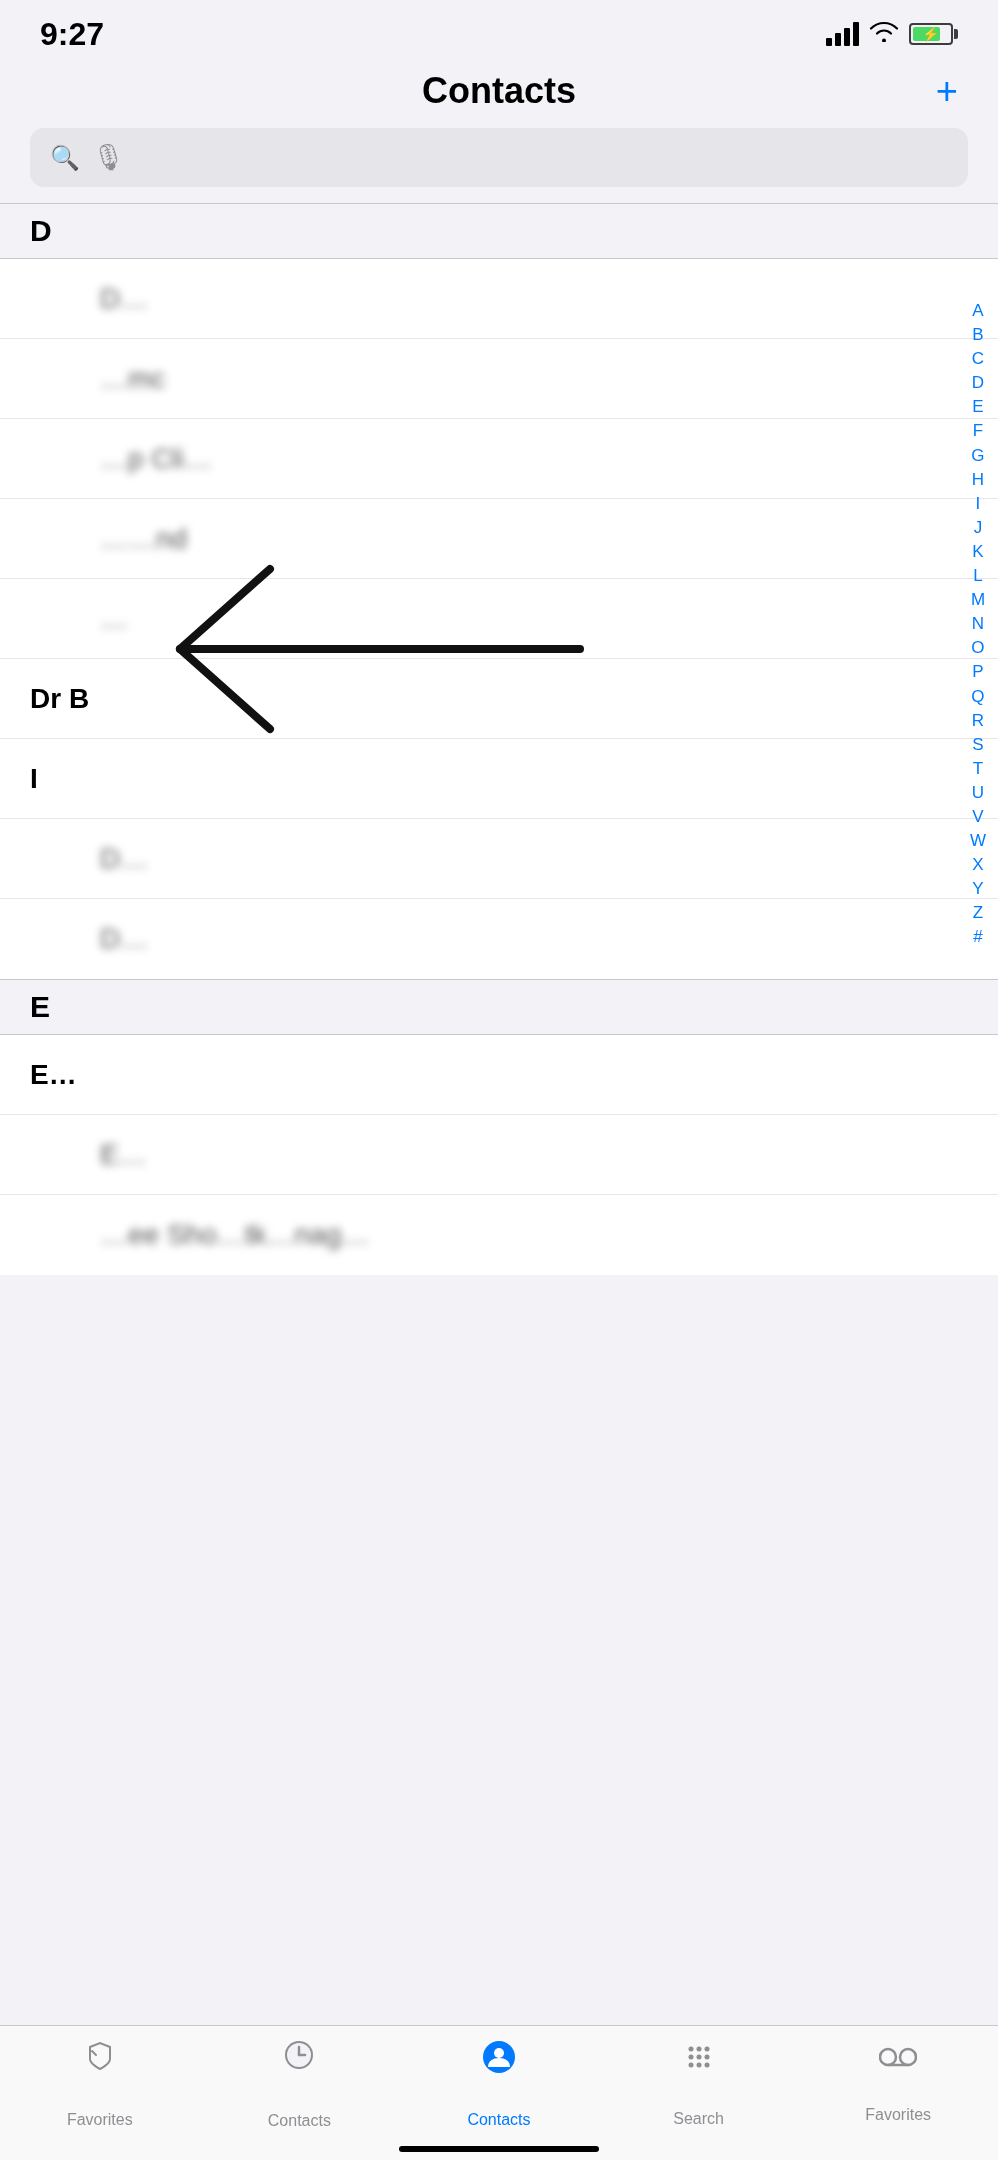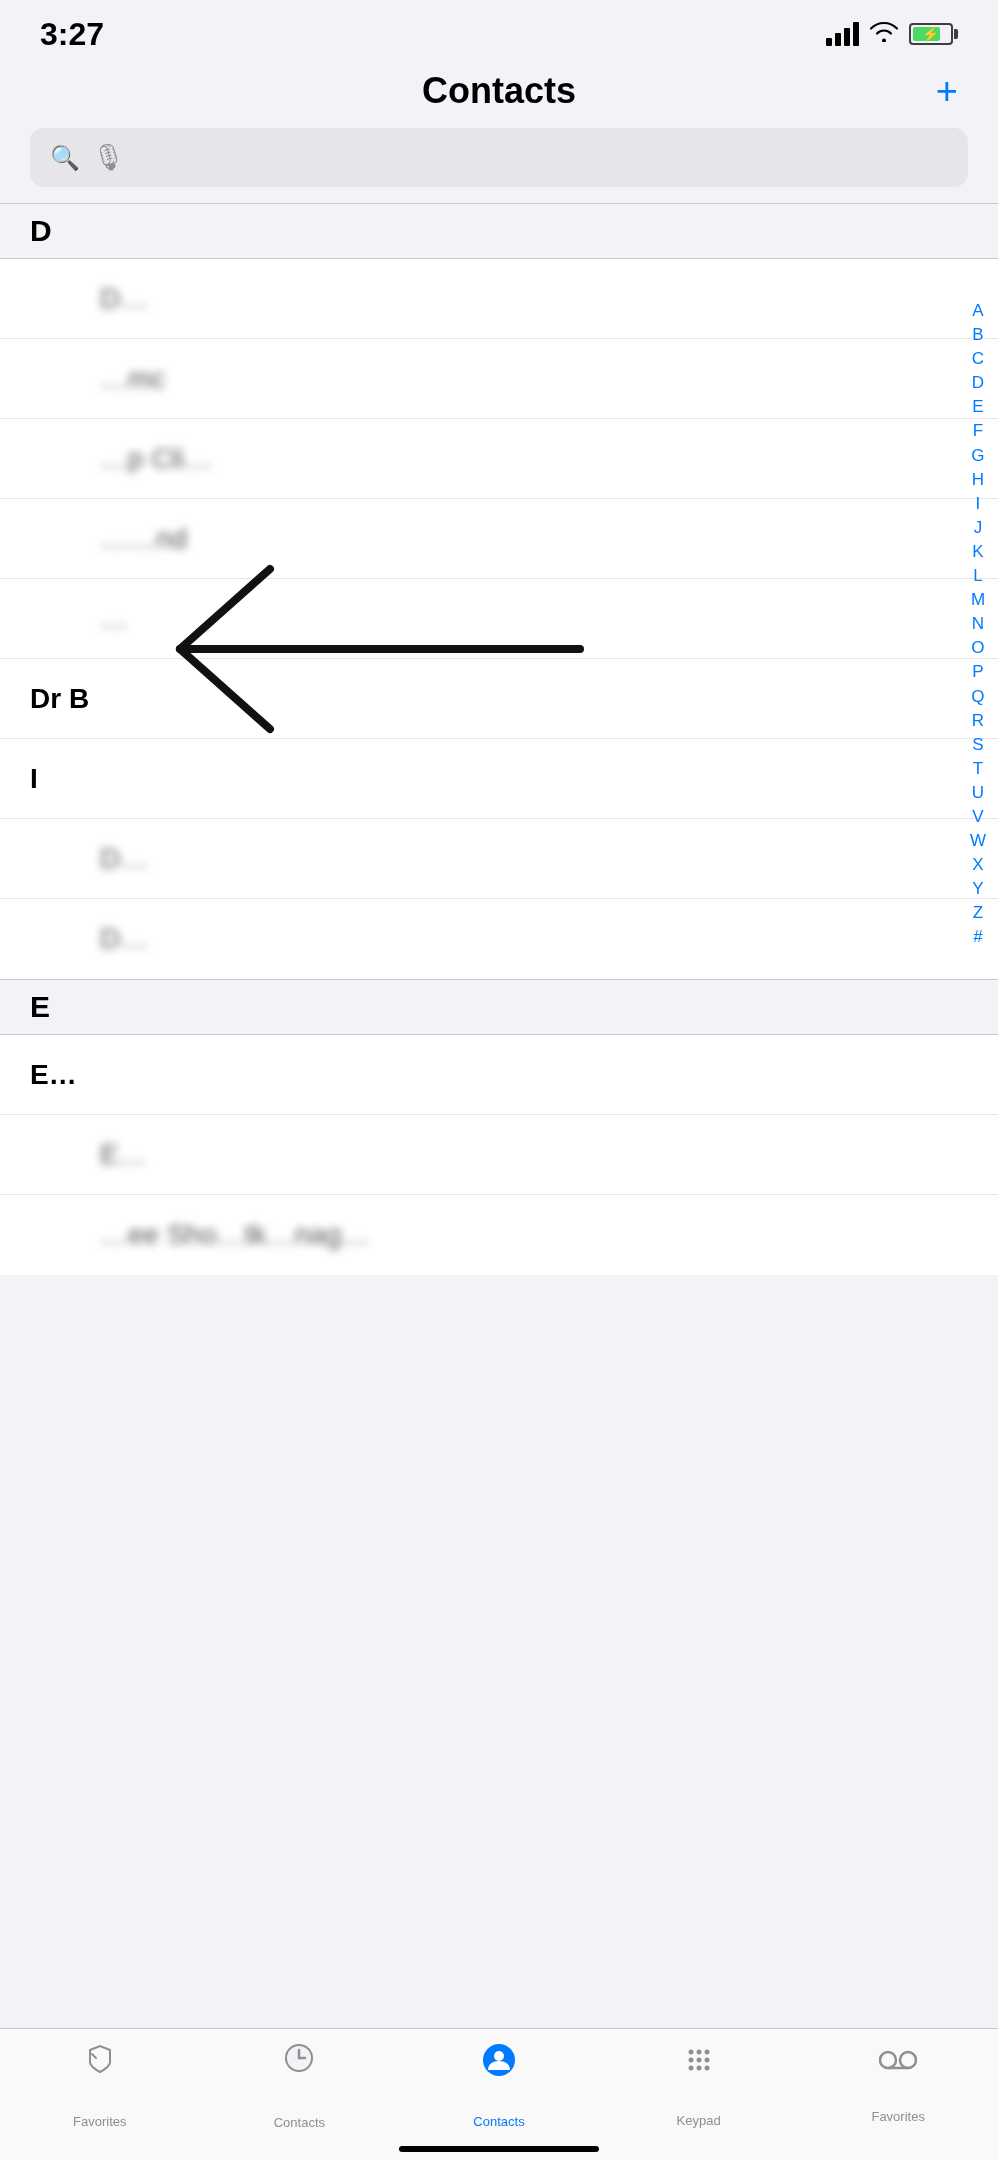--- a/index.html
+++ b/index.html
@@ -219,21 +219,21 @@
     }
     .tab-item {
       display: flex;
       flex-direction: column;
       align-items: center;
       gap: 4px;
       cursor: pointer;
       min-width: 120px;
     }
     .tab-label {
-      font-size: 13px;
+      font-size: 16px;
       color: #8e8e93;
       margin-top: 29px;
     }
     .tab-label.active {
       color: #007aff;
     }
 
     
     .home-indicator {
       position: fixed;
@@ -249,21 +249,21 @@
 
     
     .content-area {
       padding-bottom: 140px;
     }
   </style>
 </head>
 <body>
 
 <div class="status-bar">
-  <span class="status-time">3:27</span>
+  <span class="status-time">9:27</span>
   <div class="status-icons">
     <div class="signal-bars">
       <div class="signal-bar" style="height:8px;"></div>
       <div class="signal-bar" style="height:13px;"></div>
       <div class="signal-bar" style="height:18px;"></div>
       <div class="signal-bar" style="height:24px;"></div>
     </div>
     <span class="wifi-icon">
       <svg width="30" height="22" viewBox="0 0 30 22" fill="none">
         <path d="M15 18.5a2 2 0 1 1 0 4 2 2 0 0 1 0-4z" fill="#000"></path>
@@ -450,21 +450,21 @@
         <circle cx="16" cy="8" r="2.5" fill="#8e8e93"></circle>
         <circle cx="24" cy="8" r="2.5" fill="#8e8e93"></circle>
         <circle cx="8" cy="16" r="2.5" fill="#8e8e93"></circle>
         <circle cx="16" cy="16" r="2.5" fill="#8e8e93"></circle>
         <circle cx="24" cy="16" r="2.5" fill="#8e8e93"></circle>
         <circle cx="8" cy="24" r="2.5" fill="#8e8e93"></circle>
         <circle cx="16" cy="24" r="2.5" fill="#8e8e93"></circle>
         <circle cx="24" cy="24" r="2.5" fill="#8e8e93"></circle>
       </svg>
     </span>
-    <span class="tab-label">Keypad</span>
+    <span class="tab-label">Search</span>
   </div>
 
   <div class="tab-item">
     <span>
       <svg width="38" height="24" viewBox="0 0 38 24" fill="none">
         <circle cx="9" cy="12" r="8" stroke="#8e8e93" stroke-width="2.5" fill="none"></circle>
         <circle cx="29" cy="12" r="8" stroke="#8e8e93" stroke-width="2.5" fill="none"></circle>
         <line x1="9" y1="20" x2="29" y2="20" stroke="#8e8e93" stroke-width="2.5"></line>
       </svg>
     </span>

